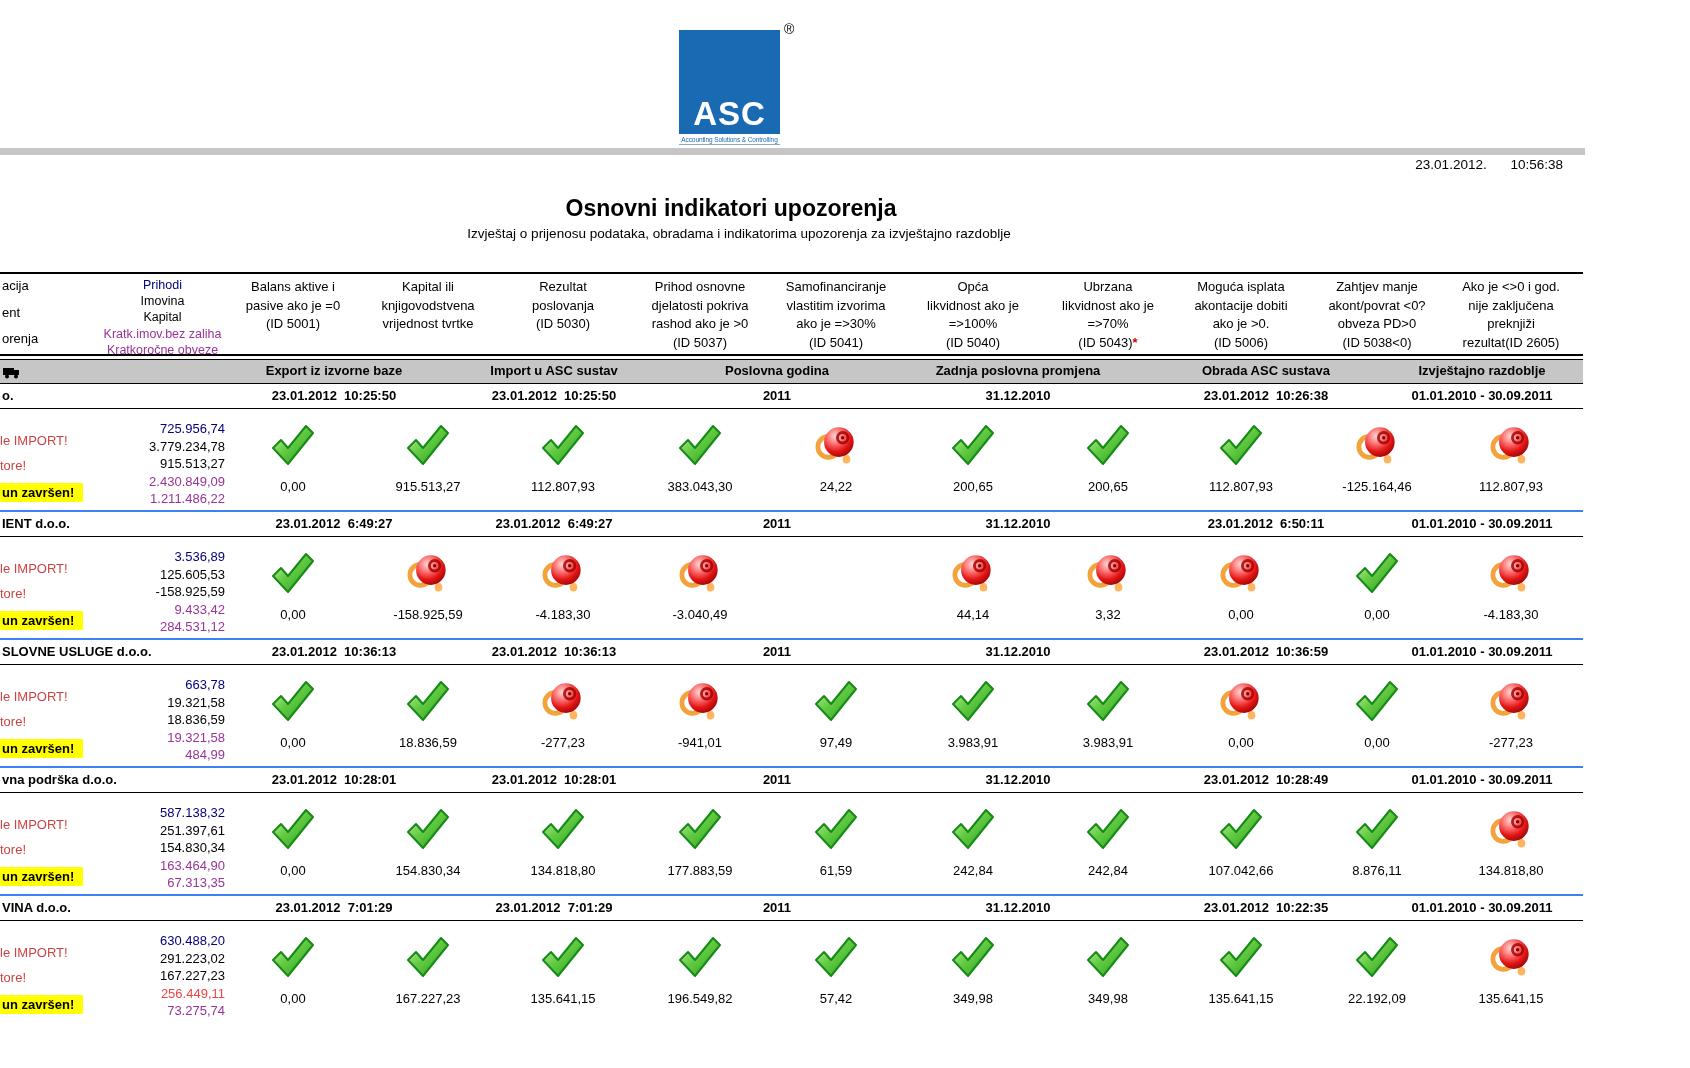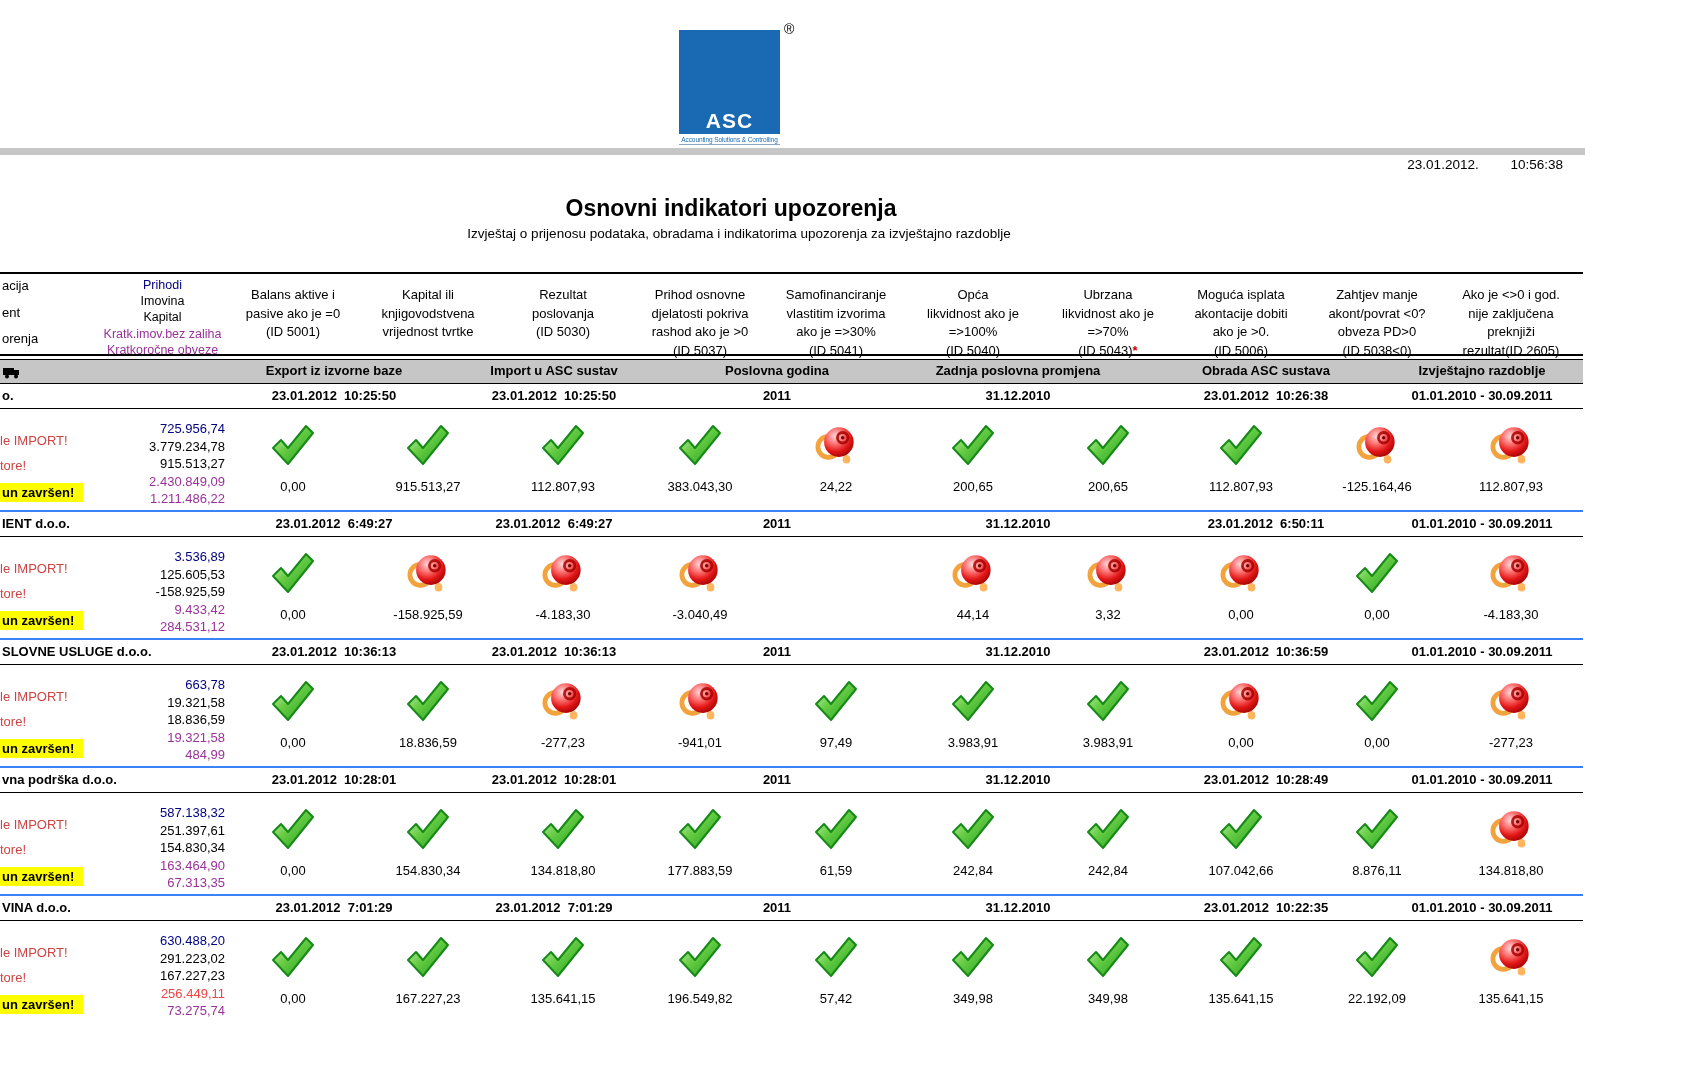--- a/index.html
+++ b/index.html
@@ -5,39 +5,39 @@
   html,body { margin:0; padding:0; }
   body {
     width:1690px; height:1068px; position:relative; overflow:hidden;
     background:#ffffff; color:#000;
     font-family:"Liberation Sans", sans-serif;
   }
   
   .logo-wrap { position:absolute; left:679px; top:30px; }
   .logo-square { width:101px; height:104px; background:#1a6ab3; position:relative; }
   .logo-asc { position:absolute; bottom:1px; width:100%; text-align:center;
-              color:#fff; font-weight:bold; font-size:21px; letter-spacing:1px; }
+              color:#fff; font-weight:bold; font-size:33px; letter-spacing:1px; }
   .logo-reg { position:absolute; left:105px; top:-9px; font-size:14px; color:#000; }
   .logo-sub { width:101px; display:flex; justify-content:center;
               border-bottom:1px solid #8aa7c4; padding:2px 0 1px; }
   .logo-sub span { font-size:6.5px; letter-spacing:-0.1px; color:#1a6ab3; white-space:nowrap; }
   .gray-bar { position:absolute; left:0; top:148px; width:1585px; height:7px; background:#c6c6c6; }
   .datetime { position:absolute; top:157px; left:0; width:1563px; text-align:right; font-size:13.5px; }
-  .datetime .t { margin-left:28px; }
+  .datetime .t { margin-left:20px; }
   .title    { position:absolute; top:195px; left:0; width:1462px; text-align:center;
               font-size:23px; font-weight:bold; }
   .subtitle { position:absolute; top:226px; left:0; width:1478px; text-align:center; font-size:13.5px; }
 
   
   .report { position:absolute; left:0; top:272px; width:1583px; }
   .thead  { position:relative; height:80px; border-top:2px solid #000; }
   .lh-line { position:absolute; left:2px; font-size:13px; }
   .metrics { position:absolute; left:95px; width:135px; top:3px; text-align:center;
              font-size:12.5px; line-height:16.2px; }
-  .h-cell { position:absolute; top:12px; width:150px; font-size:13px; line-height:18.5px; text-align:center; }
+  .h-cell { position:absolute; top:4px; width:150px; font-size:13px; line-height:18.5px; text-align:center; }
   .star   { color:#cc0000; font-weight:bold; }
   .dbl    { height:3px; border-top:2px solid #000; border-bottom:1px solid #000; }
   .band   { position:relative; height:23px; background:#c6c6c6; border-bottom:1px solid #000; }
   .band-label { position:absolute; top:3px; width:260px; text-align:center;
                 font-weight:bold; font-size:13px; }
   .band-icon  { position:absolute; left:3px; top:5px; }
 
   .block + .block { border-top:2px solid #3b82f6; }
   .company-row  { position:relative; height:24px; border-bottom:1px solid #000;
                   font-weight:bold; font-size:13px; }

